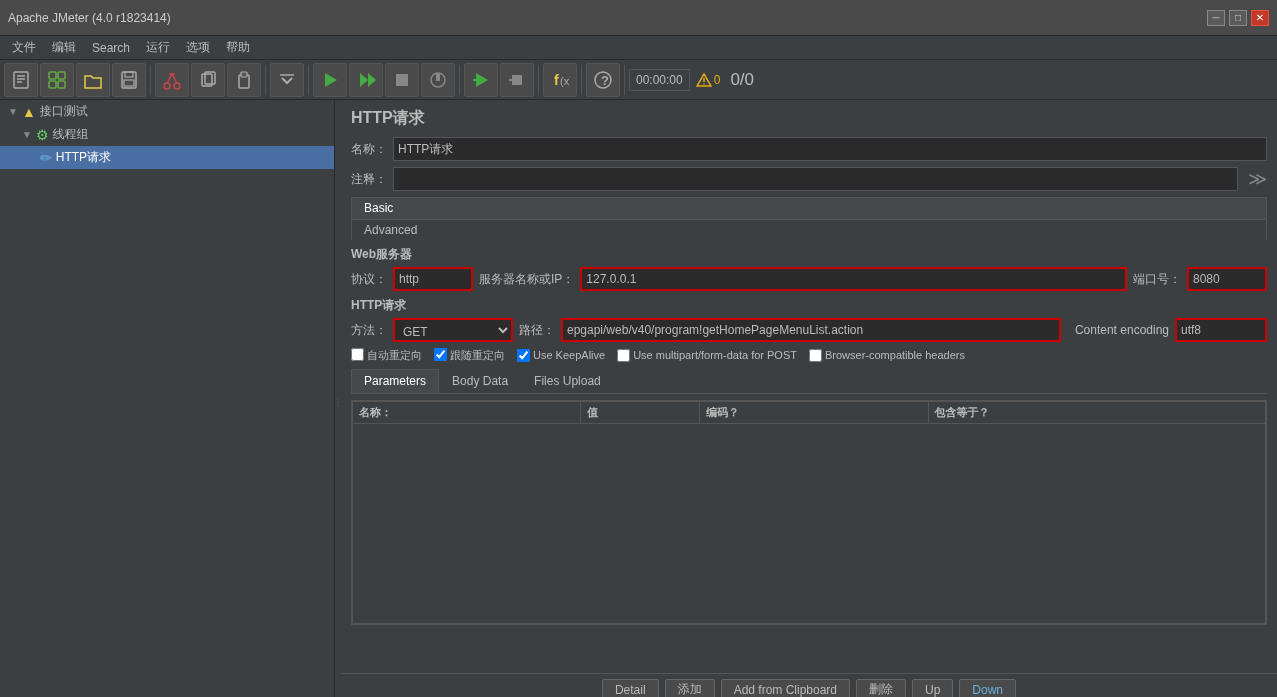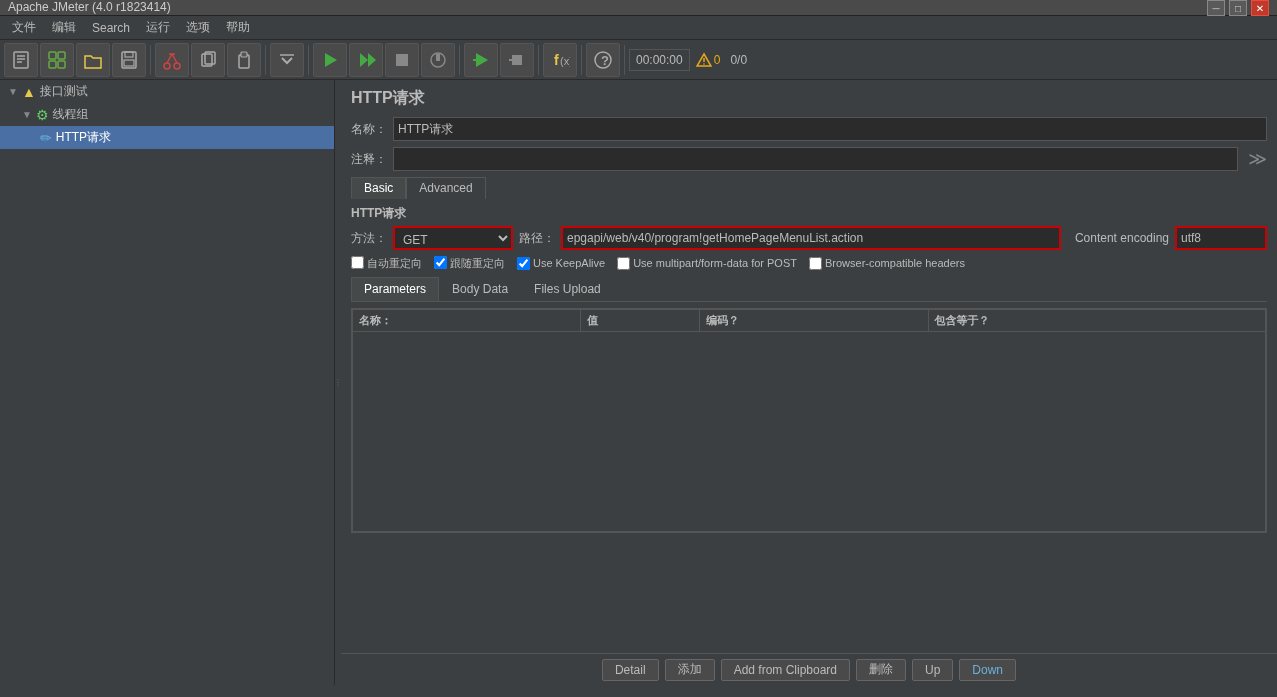--- a/index.html
+++ b/index.html
@@ -1,23 +1,23 @@
 <!DOCTYPE html>
 <html><head>
   <meta charset="utf-8">
   <style>
     * { margin: 0; padding: 0; box-sizing: border-box; }
     body { font-family: 'Microsoft YaHei', SimHei, sans-serif; font-size: 12px; background: #3c3f41; color: #bbbbbb; width: 1277px; height: 697px; overflow: hidden; }
 
     
     .title-bar {
       background: #4a4a4a;
-      height: 16px;
+      height: 36px;
       display: flex;
-      align-items: flex-start;
+      align-items: center;
       justify-content: space-between;
       padding: 0 8px;
       border-bottom: 1px solid #222;
     }
     .title-bar-text { font-size: 12px; color: #cccccc; }
     .title-bar-controls { display: flex; gap: 4px; }
     .title-btn { width: 18px; height: 16px; border: 1px solid #888; background: #5a5a5a; color: #ccc; font-size: 10px; cursor: pointer; display: flex; align-items: center; justify-content: center; }
     .title-btn.close { background: #c0392b; border-color: #e74c3c; color: white; }
 
     
@@ -47,21 +47,21 @@
       border: 1px solid #555;
       border-radius: 2px;
       cursor: pointer;
       display: flex; align-items: center; justify-content: center;
       color: #bbbbbb;
       font-size: 16px;
     }
     .toolbar-divider { width: 1px; height: 30px; background: #555; margin: 0 2px; }
     .toolbar-time { color: #bbbbbb; font-size: 12px; padding: 0 6px; background: #3c3f41; border: 1px solid #555; height: 22px; display: flex; align-items: center; }
     .toolbar-warning { display: flex; align-items: center; gap: 2px; color: #e6a817; font-size: 12px; padding: 0 4px; }
-    .toolbar-counter { display: flex; align-items: center; color: #bbbbbb; font-size: 12px; padding: 0 4px; }
+    .toolbar-counter { display: flex; align-items: center; color: #bbbbbb; font-size: 17px; padding: 0 4px; }
 
     
     .main-layout { display: flex; height: calc(697px - 28px - 24px - 40px); }
 
     
     .sidebar {
       width: 335px;
       background: #3c3f41;
       border-right: 1px solid #2a2a2a;
       overflow-y: auto;
@@ -93,21 +93,21 @@
       padding: 0 4px;
       font-size: 12px;
       outline: none;
     }
     .form-input.red-border { border: 2px solid #cc0000; }
     .form-input.name-input { flex: 1; }
 
     .section-label { color: #bbbbbb; font-size: 12px; font-weight: bold; margin: 6px 0 4px 0; }
 
     
-    .tab-bar { display: flex; margin-bottom: 6px; }
+    .tab-bar { display: flex; margin-bottom: 6px; flex-direction: column; }
     .tab {
       padding: 3px 12px;
       background: #3c3f41;
       border: 1px solid #555;
       border-bottom: none;
       cursor: pointer;
       color: #bbbbbb;
       font-size: 12px;
     }
     .tab.active { background: #45494a; color: white; border-bottom: 1px solid #45494a; }
@@ -408,20 +408,31 @@
         <span class="form-label">注释：</span>
         <input class="form-input name-input" type="text" style="">
         <span style="color:#888; font-size:18px; margin-left:4px;">≫</span>
       </div>
 
       <div class="tab-bar">
         <div class="tab active">Basic</div>
         <div class="tab">Advanced</div>
       </div>
 
+      <div class="web-section">
+        <div class="section-label">Web服务器</div>
+        <div class="form-row">
+          <span class="form-label">协议：</span>
+          <input class="form-input red-border" type="text" style="width: 80px;" value="http">
+          <span class="form-label">服务器名称或IP：</span>
+          <input class="form-input red-border" type="text" style="flex: 1 1 0%;" value="127.0.0.1">
+          <span class="form-label">端口号：</span>
+          <input class="form-input red-border" type="text" style="width: 80px;" value="8080">
+        </div>
+      </div>
 
       <div class="http-section">
         <div class="section-label">HTTP请求</div>
         <div class="form-row">
           <span class="form-label">方法：</span>
           <select class="method-select">
             <option>GET</option>
             <option>POST</option>
             <option>PUT</option>
             <option>DELETE</option>

